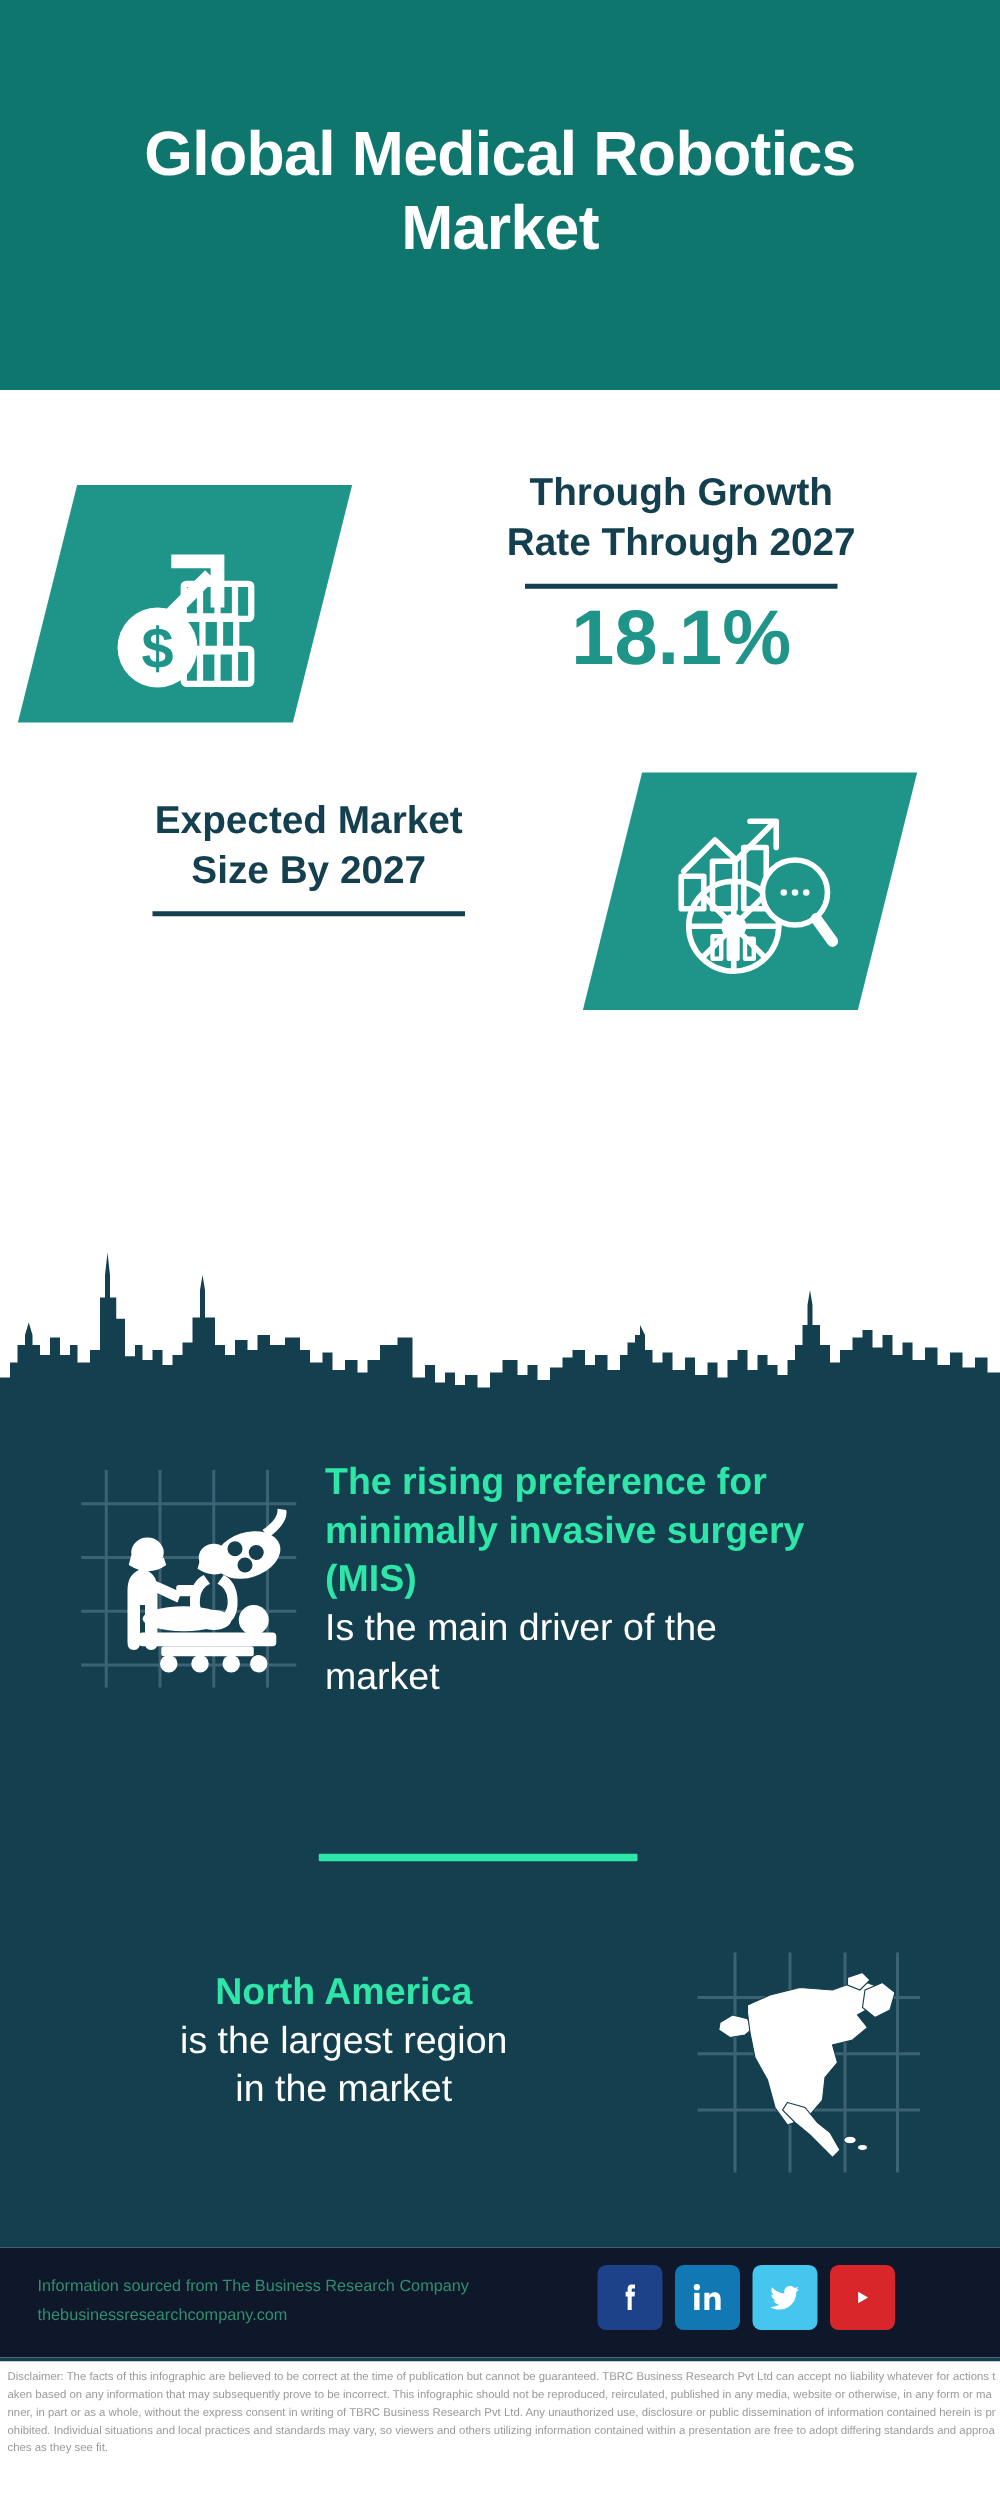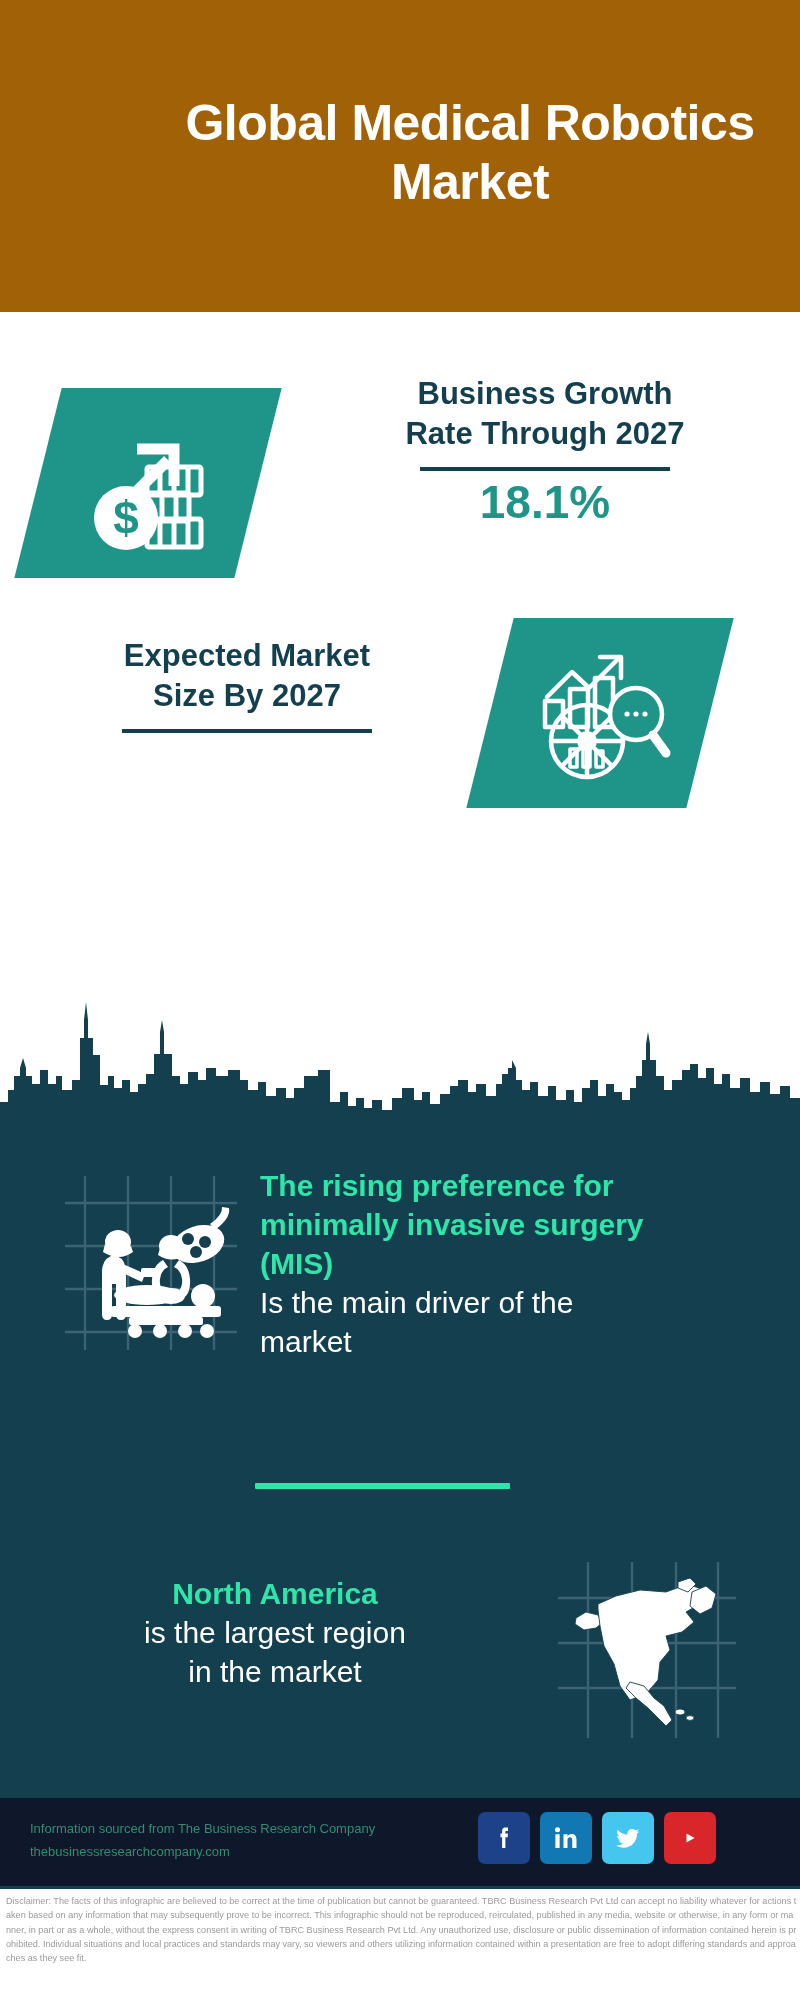--- a/index.html
+++ b/index.html
@@ -7,22 +7,22 @@
     width:800px;height:2000px;overflow:hidden;
     background:#ffffff;
     font-family:"Liberation Sans", sans-serif;
     -webkit-font-smoothing:antialiased;
   }
   .page{position:relative;width:800px;height:2000px;}
 
   
   .header{
     position:absolute;left:0;top:0;width:800px;height:312px;
-    background:#a16207;
-    display:flex;align-items:center;justify-content:flex-end;
+    background:#0f766e;
+    display:flex;align-items:center;justify-content:center;
   }
   .header-title{
     color:#ffffff;
     font-size:50px;
     font-weight:bold;
     line-height:1.18;
     text-align:center;
     letter-spacing:-0.5px;
     width:660px;
     margin-top:-6px;
@@ -50,21 +50,21 @@
     font-size:31px;
     font-weight:bold;
     line-height:1.28;
   }
   .stat-rule{
     width:250px;height:4px;background:#143f4f;
     margin:14px auto 6px auto;
   }
   .stat-value{
     color:#1f9488;
-    font-size:46px;
+    font-size:62px;
     font-weight:bold;
     line-height:1.1;
   }
 
   
   .stat2{
     position:absolute;left:0;top:582px;width:800px;height:270px;
   }
   .stat2-text{
     position:absolute;left:42px;top:54px;width:410px;
@@ -198,21 +198,21 @@
           <line x1="87" y1="106" x2="87" y2="134"></line>
           <line x1="101" y1="106" x2="101" y2="134"></line>
           <line x1="115" y1="106" x2="115" y2="134"></line>
         </g>
 
         <circle cx="53" cy="105" r="32" fill="#ffffff"></circle>
         <text x="53" y="121" text-anchor="middle" font-family="Liberation Sans, sans-serif" font-size="46" font-weight="bold" fill="#1f9488">$</text>
       </svg>
     </div>
     <div class="stat1-text">
-      <div class="stat-label">Business Growth</div>
+      <div class="stat-label">Through Growth</div>
       <div class="stat-label">Rate Through 2027</div>
       <div class="stat-rule"></div>
       <div class="stat-value">18.1%</div>
     </div>
   </div>
 
   <div class="stat2">
     <div class="stat2-text">
       <div class="stat-label">Expected Market</div>
       <div class="stat-label">Size By 2027</div>

